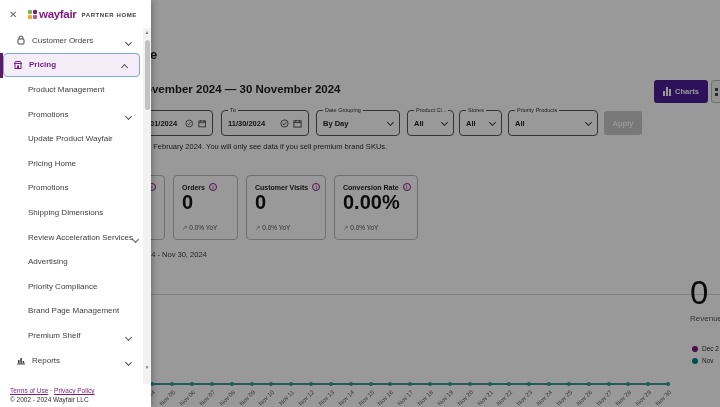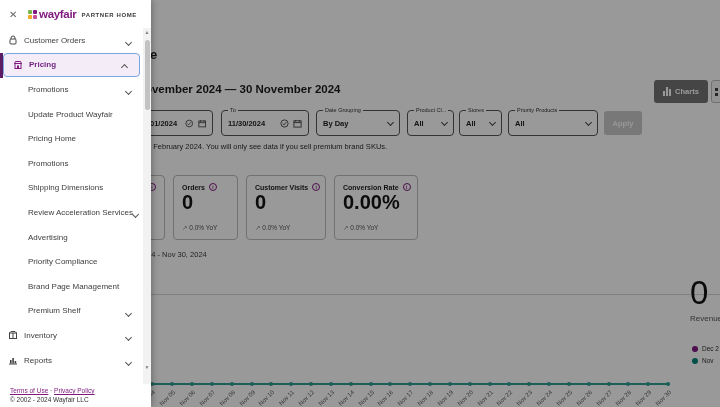--- a/index.html
+++ b/index.html
@@ -5,21 +5,21 @@
   * { margin:0; padding:0; box-sizing:border-box; }
   html,body { width:720px; height:407px; overflow:hidden; background:#fff;
               font-family:"Liberation Sans", sans-serif; }
   .stage { position:relative; width:720px; height:407px; overflow:hidden; }
 
   
   .main { position:absolute; inset:0; background:#fff; }
   .page-title { position:absolute; left:150px; top:47px; font-size:13px; font-weight:bold; color:#1d1d1d; }
   .date-heading { position:absolute; left:127px; top:83px; font-size:11.5px; font-weight:bold; color:#1d1d1d; white-space:nowrap; }
 
-  .charts-btn { position:absolute; left:654px; top:80px; width:54px; height:23px; background:#737373;
+  .charts-btn { position:absolute; left:654px; top:80px; width:54px; height:23px; background:#4c1d95;
                 border-radius:3px; display:flex; align-items:center; justify-content:center; gap:4px;
                 color:#fff; font-size:7.5px; font-weight:bold; }
   .bars-icon { display:inline-flex; align-items:flex-end; gap:1px; height:9px; }
   .bars-icon i { display:block; width:2px; background:#fff; }
   .bars-icon i:nth-child(1){height:5px} .bars-icon i:nth-child(2){height:9px} .bars-icon i:nth-child(3){height:7px}
   .table-btn { position:absolute; left:711px; top:80px; width:26px; height:23px; background:#f4f4f4;
                border:1px solid #bbb; border-radius:3px; display:flex; align-items:center; justify-content:flex-start; padding-left:3px; }
   .list-icon { display:inline-flex; flex-direction:column; gap:2px; }
   .list-icon b { display:flex; gap:2px; align-items:center; }
   .list-icon b s { width:3px; height:3px; background:#444; display:block; }
@@ -70,21 +70,21 @@
             box-shadow:2px 0 6px rgba(0,0,0,0.25); display:flex; flex-direction:column; }
   .drawer-head { height:28px; display:flex; align-items:center; padding-left:9px; flex:0 0 auto; }
   .close-x { font-size:10px; color:#666; width:14px; }
   .logo { display:flex; align-items:center; gap:2px; margin-left:5px; }
   .logo-mark { display:inline-grid; grid-template-columns:4px 4px; grid-template-rows:4px 4px; gap:1px; }
   .logo-mark i { border-radius:1px; display:block; }
   .logo-word { font-size:11.5px; font-weight:bold; color:#7f187f; letter-spacing:-0.3px; }
   .logo-suffix { font-size:6px; font-weight:bold; color:#3a3a3a; letter-spacing:0.6px; margin-left:3px; margin-top:1px; }
   .menu-wrap { position:relative; flex:1; }
   .menu { position:absolute; left:0; top:0; right:8px; }
-  .mrow { position:relative; height:24.6px; display:flex; align-items:center; padding:0 8px 0 8px; }
+  .mrow { position:relative; height:24.6px; display:flex; align-items:center; padding:0 8px 0 16px; }
   .mrow .micon { width:11px; display:flex; justify-content:flex-start; flex:0 0 auto; }
   .mrow .mlabel { font-size:8px; color:#3d3d3d; margin-left:5px; white-space:nowrap; }
   .mrow.sub { padding-left:28px; }
   .mrow.sub .mlabel { margin-left:0; }
   .mrow .mchev { margin-left:auto; margin-right:4px; }
   .mrow .mchev .chev { border-color:#555; }
   .mrow.active { background:#f4edf8; border:1.5px solid #7aa6e4; border-radius:4px; margin:0 3px; padding-left:9px; }
   .mrow.active .mlabel { color:#732282; font-weight:bold; }
   .active-bar { position:absolute; left:0; width:3px; background:#5d1b63; z-index:2; }
   .sb { position:absolute; right:0; top:0; width:8px; height:100%; background:#f2f2f2; }
@@ -343,20 +343,23 @@
               <svg class="mini" width="10" height="10" viewBox="0 0 10 10">
                 <path d="M1.5 3.5 L2.5 1.5 h5 L8.5 3.5 z" fill="none" stroke="#7f187f" stroke-width="1"></path>
                 <rect x="2" y="3.5" width="6" height="5" fill="none" stroke="#7f187f" stroke-width="1"></rect>
                 <rect x="4" y="5.5" width="2" height="3" fill="#7f187f"></rect>
               </svg>
             </span>
             <span class="mlabel">Pricing</span>
             <span class="mchev"><span class="chev up"></span></span>
           </div>
           <div class="mrow sub">
+            <span class="mlabel">Product Management</span>
+          </div>
+          <div class="mrow sub">
             <span class="mlabel">Promotions</span>
             <span class="mchev"><span class="chev down"></span></span>
           </div>
           <div class="mrow sub">
             <span class="mlabel">Update Product Wayfair</span>
           </div>
           <div class="mrow sub">
             <span class="mlabel">Pricing Home</span>
           </div>
           <div class="mrow sub">
@@ -373,30 +376,20 @@
             <span class="mlabel">Advertising</span>
           </div>
           <div class="mrow sub">
             <span class="mlabel">Priority Compliance</span>
           </div>
           <div class="mrow sub">
             <span class="mlabel">Brand Page Management</span>
           </div>
           <div class="mrow sub">
             <span class="mlabel">Premium Shelf</span>
-            <span class="mchev"><span class="chev down"></span></span>
-          </div>
-          <div class="mrow">
-            <span class="micon">
-              <svg class="mini" width="10" height="10" viewBox="0 0 10 10">
-                <rect x="1.5" y="3" width="7" height="5.5" fill="none" stroke="#444" stroke-width="1"></rect>
-                <path d="M1.5 3 L3 1.5 h4 L8.5 3 M5 3 v5.5" fill="none" stroke="#444" stroke-width="1"></path>
-              </svg>
-            </span>
-            <span class="mlabel">Inventory</span>
             <span class="mchev"><span class="chev down"></span></span>
           </div>
           <div class="mrow">
             <span class="micon">
               <svg class="mini" width="10" height="10" viewBox="0 0 10 10">
                 <line x1="1" y1="9" x2="9" y2="9" stroke="#444" stroke-width="1"></line>
                 <rect x="2" y="5" width="1.6" height="3.5" fill="#444"></rect>
                 <rect x="4.3" y="3" width="1.6" height="5.5" fill="#444"></rect>
                 <rect x="6.6" y="6" width="1.6" height="2.5" fill="#444"></rect>
               </svg>

